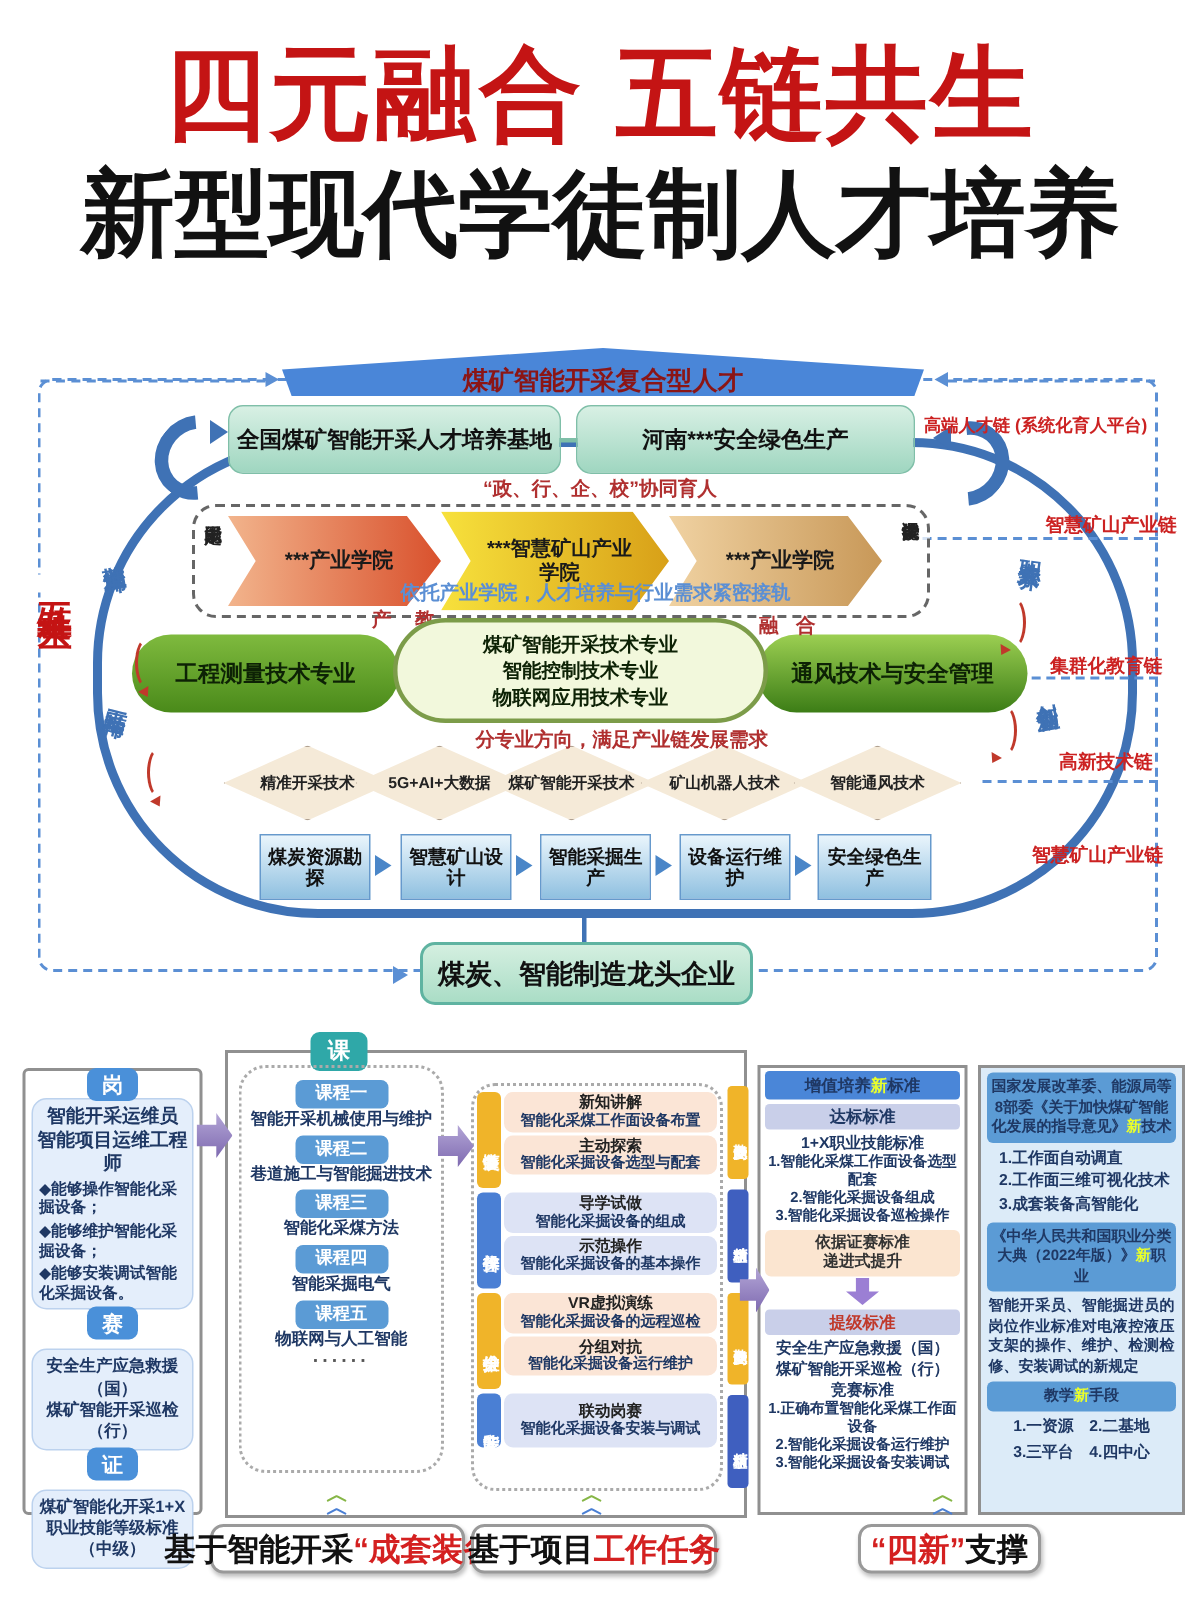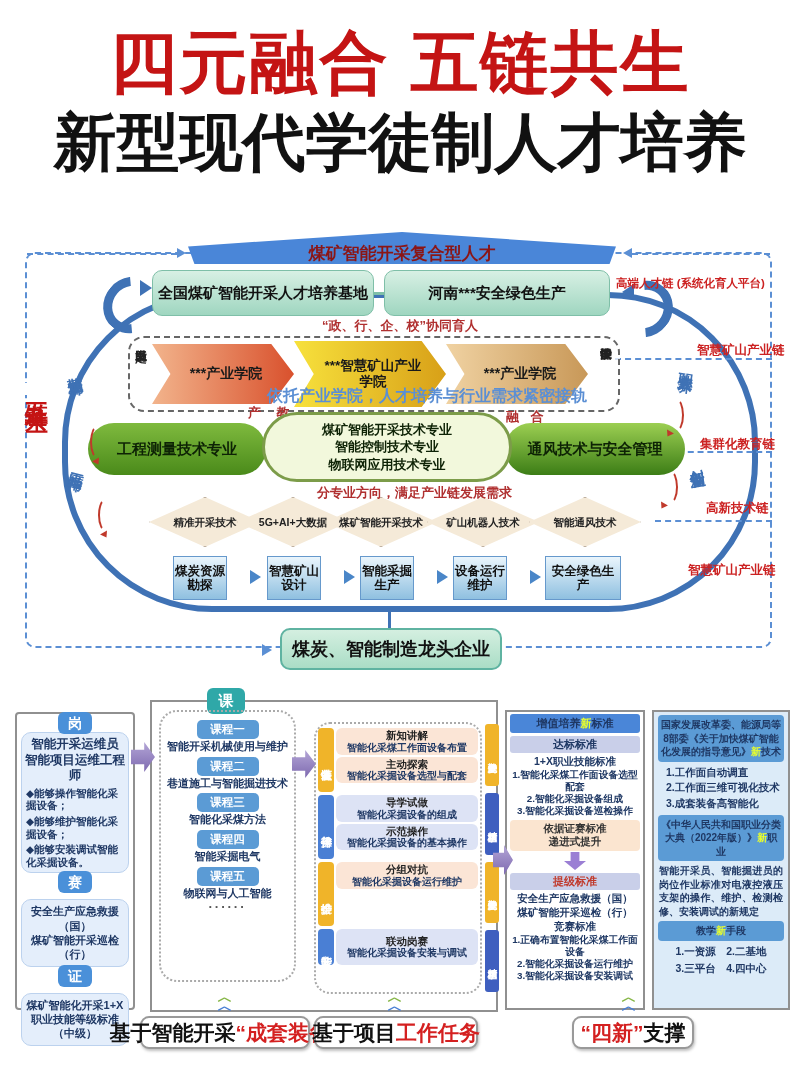--- a/index.html
+++ b/index.html
@@ -31,28 +31,28 @@
   .chainlbl { position:absolute; color:#cc2222; font-weight:900; font-size:11.5px; z-index:4; white-space:nowrap;}
   .bluearc { position:absolute; width:54px; height:58px; border:9px solid #3f72b5; border-radius:50%;
              border-top-color:transparent; border-right-color:transparent; z-index:3;}
   .colleges-rect { position:absolute; left:128px; top:336px; width:492px; height:76px;
                    border:2px dashed #666; border-radius:16px; background:rgba(255,255,255,.75); z-index:3;}
   .vnote { position:absolute; writing-mode:vertical-rl; text-orientation:upright; font-size:11.5px;
            font-weight:900; color:#222; z-index:4; letter-spacing:0;}
   .chev { position:absolute; height:60px; display:flex; align-items:center; justify-content:center;
           text-align:center; font-weight:900; color:#1a1a1a; z-index:4;
           clip-path:polygon(0 0, 84% 0, 100% 50%, 84% 100%, 0 100%, 13% 50%); padding:0 18px 0 24px;}
-  .bluenote { position:absolute; color:#5b8fd4; font-weight:900; font-size:16px; z-index:4; white-space:nowrap;}
+  .bluenote { position:absolute; color:#5b8fd4; font-weight:900; font-size:13px; z-index:4; white-space:nowrap;}
   .pill { position:absolute; display:flex; align-items:center; justify-content:center; text-align:center;
           font-weight:900; color:#0d2205; z-index:3;}
   .diamond { position:absolute; width:112px; height:50px; background:#f5ead8; z-index:3;
              clip-path:polygon(50% 0,100% 50%,50% 100%,0 50%); display:flex; align-items:center;
              justify-content:center; text-align:center; font-size:10.5px; font-weight:900; color:#222; line-height:1.15;
              border:1px solid #b0a090;}
-  .pbox { position:absolute; width:54px; height:44px; top:556px; z-index:3;
+  .pbox { position:absolute; width:74px; height:44px; top:556px; z-index:3;
           background:linear-gradient(180deg,#eaf5fc 0%,#8fc0e0 100%); border:1px solid #6699cc;
           display:flex; align-items:center; justify-content:center; text-align:center;
           font-size:12.5px; font-weight:900; color:#111; line-height:1.15;}
   .parrowtri { position:absolute; top:570px; width:0; height:0; border-left:11px solid #4a86c8;
                border-top:7px solid transparent; border-bottom:7px solid transparent; z-index:3;}
   .spirit { position:absolute; writing-mode:vertical-rl; text-orientation:upright; color:#3f72b5;
             font-size:15px; font-weight:900; z-index:3; letter-spacing:1px;}
   .redarc { position:absolute; width:16px; height:34px; border:2px solid #c0392b; border-radius:50%;
             border-top-color:transparent; border-right-color:transparent; border-bottom-color:transparent; z-index:3;}
   .redtri { position:absolute; width:0; height:0; border-left:6px solid #c0392b;
@@ -285,20 +285,24 @@
           <div class="titem lav">
             <div class="tt">示范操作</div>
             <div class="td">智能化采掘设备的基本操作</div>
           </div>
         </div>
       </div>
       <div class="tgroup" style="height:64px;">
         <div class="tlabel y">会维护</div>
         <div class="titems">
           <div class="titem peach">
+            <div class="tt">VR虚拟演练</div>
+            <div class="td">智能化采掘设备的远程巡检</div>
+          </div>
+          <div class="titem peach">
             <div class="tt">分组对抗</div>
             <div class="td">智能化采掘设备运行维护</div>
           </div>
         </div>
       </div>
       <div class="tgroup" style="height:36px;">
         <div class="tlabel b">能安装</div>
         <div class="titems">
           <div class="titem lav" style="display:flex; flex-direction:column; justify-content:center; flex:1;">
             <div class="tt">联动岗赛</div>

